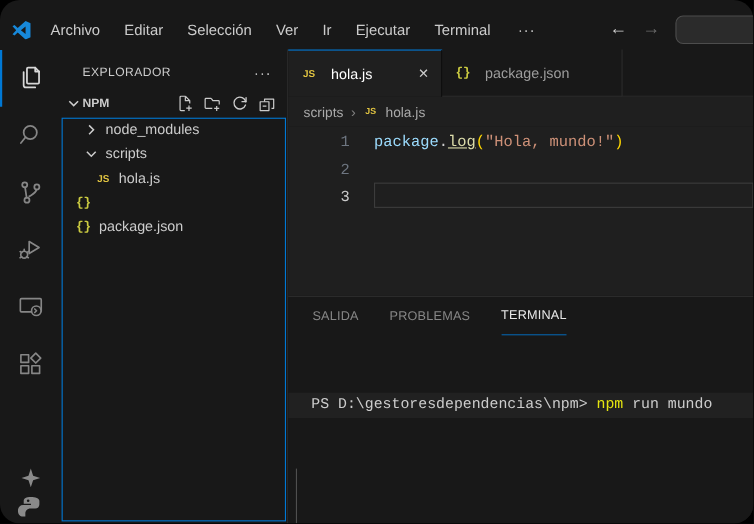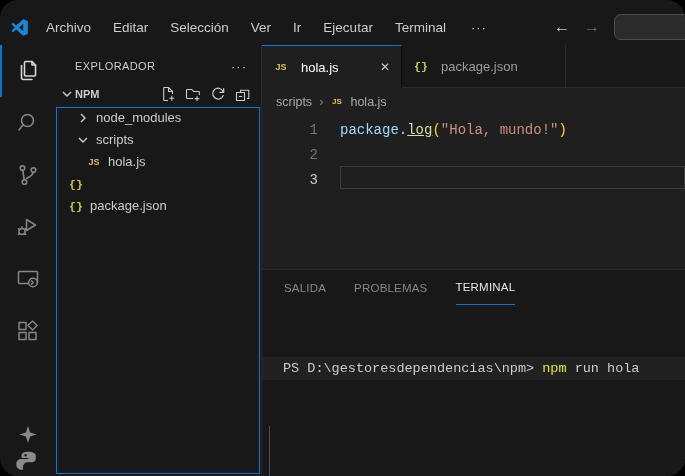--- a/index.html
+++ b/index.html
@@ -270,21 +270,21 @@
         <div class="current-line-box"></div>
       </div>
 
       <div class="panel">
         <div class="panel-tabs">
           <span class="panel-tab">SALIDA</span>
           <span class="panel-tab">PROBLEMAS</span>
           <span class="panel-tab active">TERMINAL</span>
         </div>
         <div class="terminal">
-          <div class="t-row cmd-highlight"><span>PS D:\gestoresdependencias\npm&gt; </span><span class="tok-cmd">npm</span><span> run hola</span></div>
+          <div class="t-row cmd-highlight"><span>PS D:\gestoresdependencias\npm&gt; </span><span class="tok-cmd">npm</span><span> run mundo</span></div>
           <div class="output-block">
             <div class="t-row"></div>
             
             
           </div>
           
           
           
         </div>
       </div>

